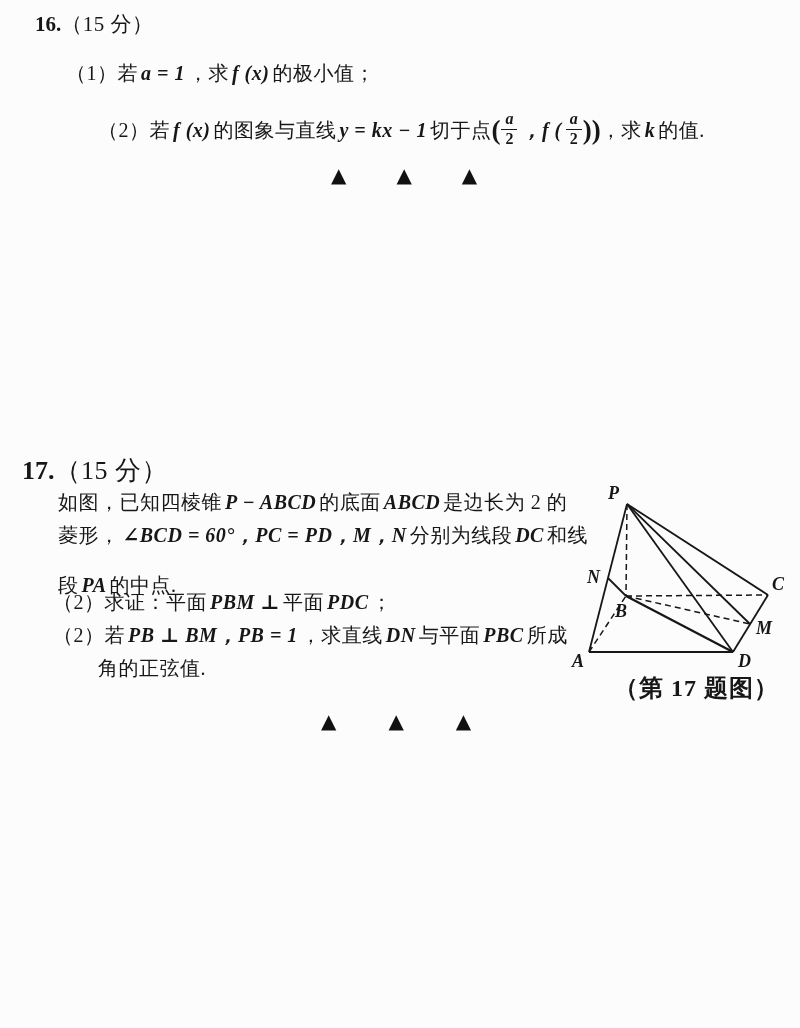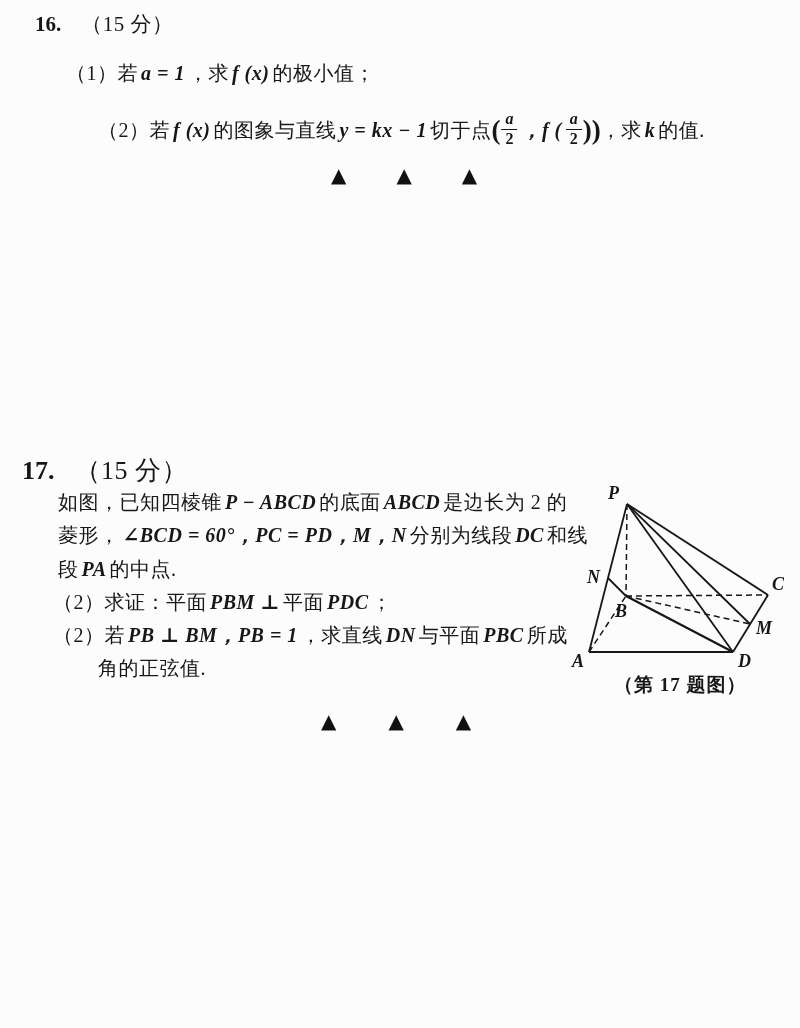--- a/index.html
+++ b/index.html
@@ -26,21 +26,21 @@
   .math{
     font-family:"Liberation Serif","DejaVu Serif",serif;
     font-style:italic;
     font-weight:700;
     margin:0 3px;
     letter-spacing:0.5px;
   }
   .num-label{
     font-weight:700;
     font-style:normal;
-    margin-right:20px;
+    margin-right:0;
   }
   sup{font-size:13px;font-weight:700;}
   .frac{
     display:inline-flex;
     flex-direction:column;
     align-items:center;
     vertical-align:middle;
     line-height:1.05;
     font-size:16px;
     margin:0 1px;
@@ -66,21 +66,21 @@
     position:absolute;
     display:flex;
   }
   .tri{
     font-size:20px;
     color:#111;
     font-family:"DejaVu Sans",sans-serif;
   }
   .caption{
     position:absolute;
-    font-size:19px;
+    font-size:24px;
     font-weight:700;
     letter-spacing:1px;
   }
   svg text{
     font-family:"Liberation Serif","DejaVu Serif",serif;
     font-style:italic;
     font-weight:700;
     font-size:18px;
     fill:#171717;
   }
@@ -120,21 +120,21 @@
   </div>
 
   <div class="line" style="left:58px;top:489px;">
     <span class="cn">如图，已知四棱锥</span><span class="math">P − ABCD</span><span class="cn">的底面</span><span class="math">ABCD</span><span class="cn">是边长为 2 的</span>
   </div>
 
   <div class="line" style="left:58px;top:522px;">
     <span class="cn">菱形，</span><span class="math">∠BCD = 60°，PC = PD，M，N</span><span class="cn">分别为线段</span><span class="math">DC</span><span class="cn">和线</span>
   </div>
 
-  <div class="line" style="left:58px;top:556px;">
+  <div class="line" style="left:58px;top:572px;">
     <span class="cn">段</span><span class="math">PA</span><span class="cn">的中点.</span>
   </div>
 
   <div class="line" style="left:53px;top:589px;">
     <span class="cn">（2）求证：平面</span><span class="math">PBM ⊥</span><span class="cn">平面</span><span class="math">PDC</span><span class="cn">；</span>
   </div>
 
   <div class="line" style="left:53px;top:622px;">
     <span class="cn">（2）若</span><span class="math">PB ⊥ BM，PB = 1</span><span class="cn">，求直线</span><span class="math">DN</span><span class="cn">与平面</span><span class="math">PBC</span><span class="cn">所成</span>
   </div>

